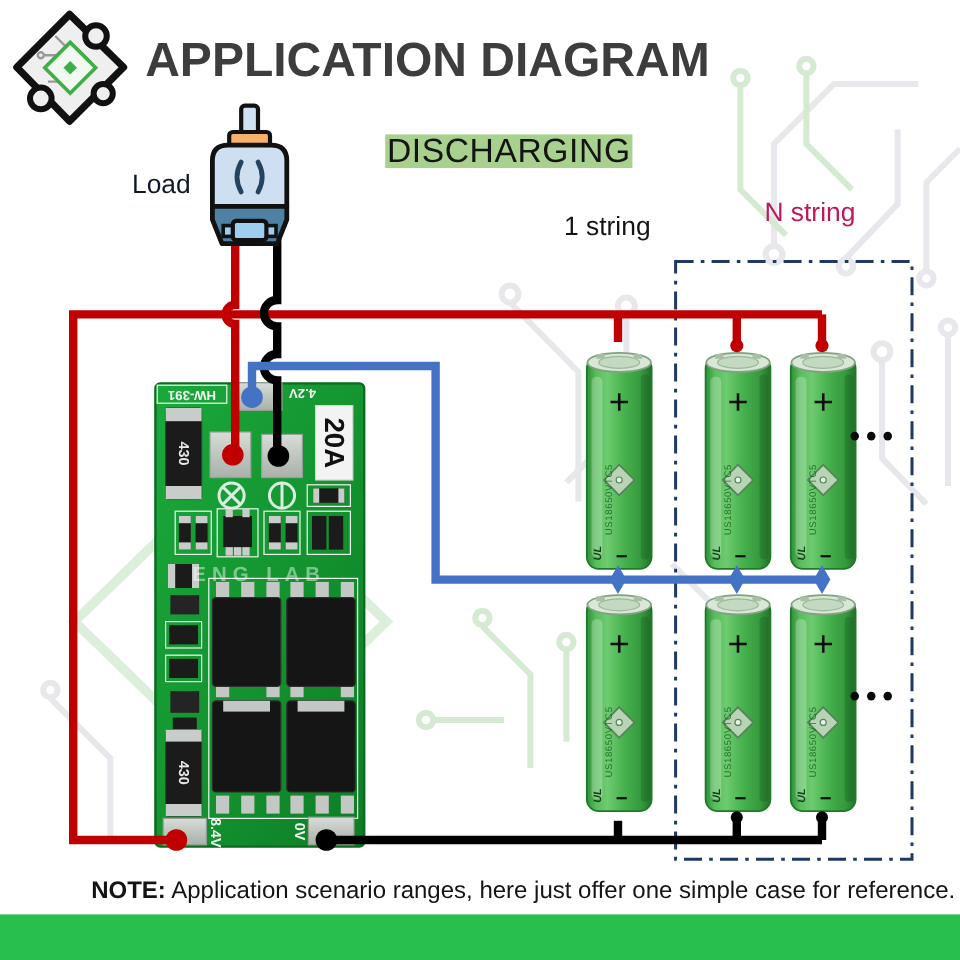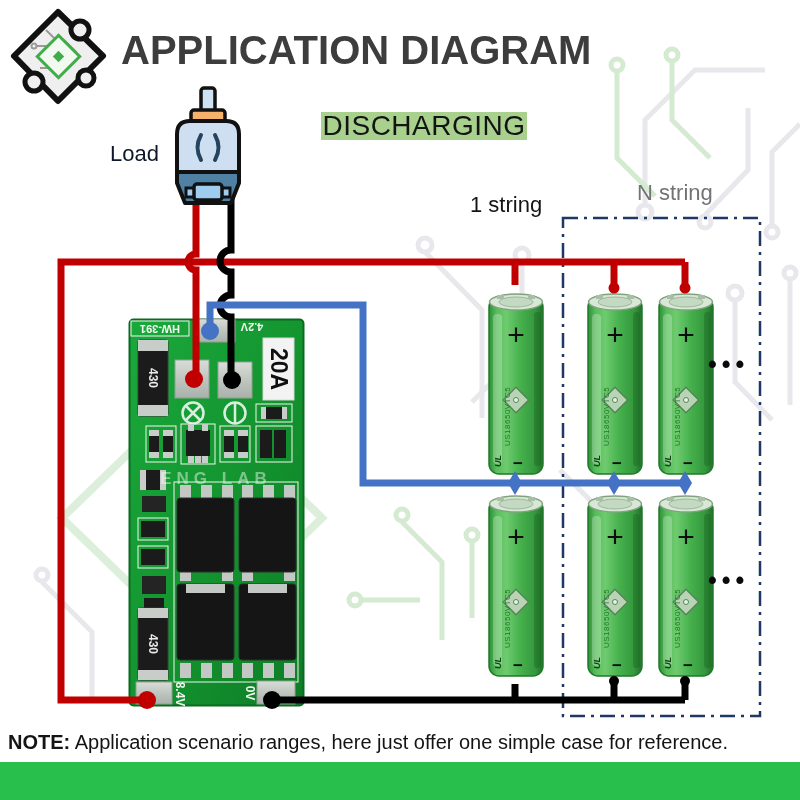--- a/index.html
+++ b/index.html
@@ -20,29 +20,29 @@
     font-size:40px;font-weight:700;
     color:#3d3d3d;letter-spacing:0px;white-space:nowrap;
   }
   #discharging-badge{
     left:289px;top:112px;width:206px;height:28px;
     background:#a9d18e;color:#141414;
     display:flex;align-items:center;justify-content:center;
     font-size:28px;font-weight:500;letter-spacing:0.5px;margin-left:32px;
   }
   #load-label{left:110px;top:141px;font-size:22px;color:#0f172a;}
-  #string1-label{left:470px;top:192px;font-size:22px;color:#141414;}
-  #stringN-label{left:637px;top:180px;font-size:22px;color:#737373;}
+  #string1-label{left:470px;top:176px;font-size:22px;color:#141414;}
+  #stringN-label{left:637px;top:164px;font-size:22px;color:#be185d;}
   .ellipsis{
     font-size:25px;font-weight:700;letter-spacing:5px;color:#0a0a0a;
   }
   #ellipsis-top{left:708px;top:350px;}
   #ellipsis-bottom{left:708px;top:566px;}
   #note-line{
-    left:8px;top:731px;width:788px;font-size:20px;color:#141414;white-space:nowrap;
+    left:8px;top:731px;width:788px;font-size:20px;color:#141414;white-space:nowrap;text-align:right;
   }
   #note-line .note-prefix{font-weight:700;}
   #footer-bar{
     left:0;top:762px;width:800px;height:38px;background:#29bf4c;z-index:1;
   }
   svg text{font-family:"Liberation Sans", sans-serif;}
   .bt-plus{font-size:30px;font-weight:400;fill:#0d0d0d;text-anchor:middle;}
   .bt-minus{font-size:17px;font-weight:700;fill:#0d0d0d;text-anchor:middle;}
   .bt-side{font-size:8px;fill:#1d6b26;opacity:.9;letter-spacing:.5px;}
   .bt-cert{font-size:9px;font-weight:700;font-style:italic;fill:#153f19;}

